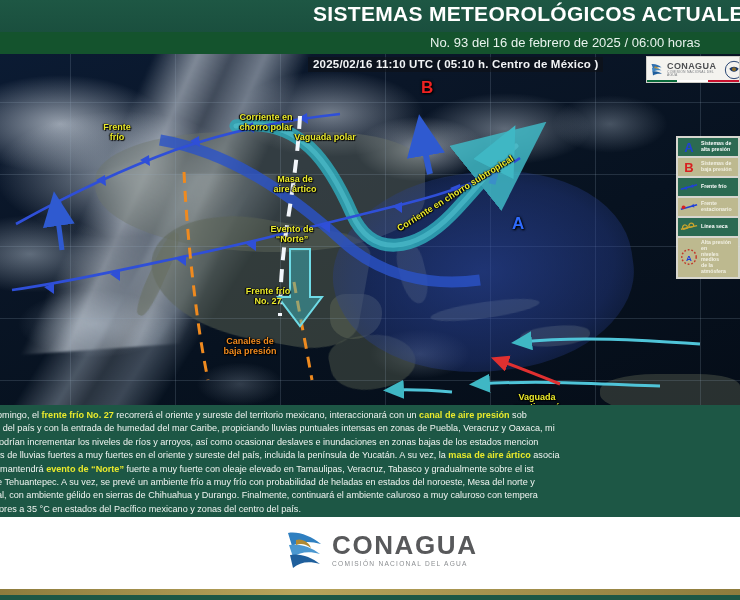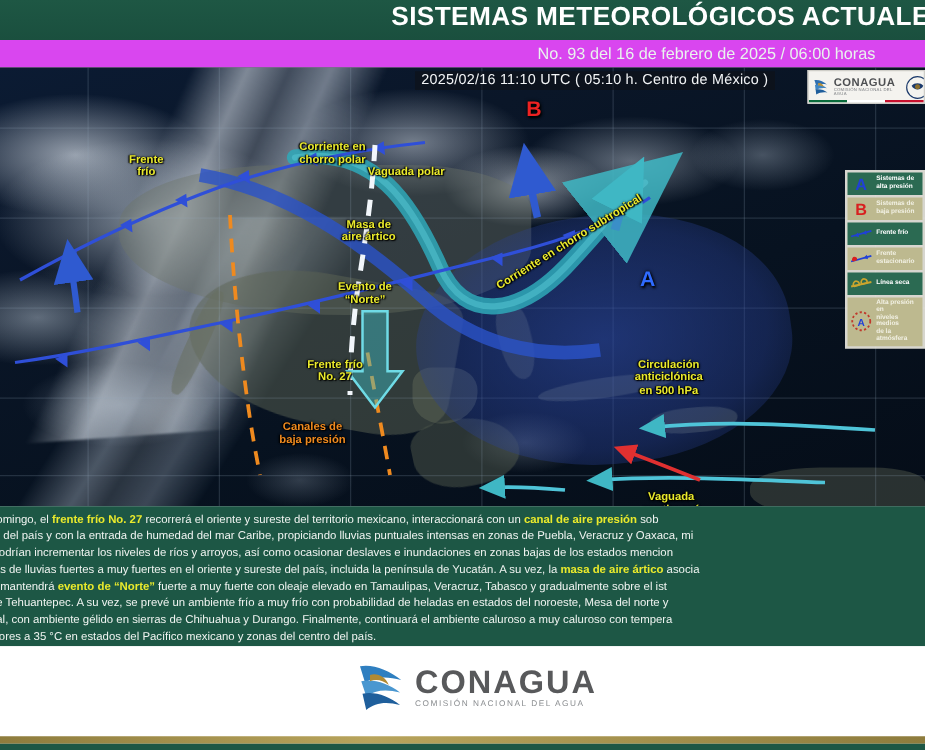--- a/index.html
+++ b/index.html
@@ -17,21 +17,21 @@
     overflow: hidden;
   }
   .header-title {
     position: absolute; left: 313px; top: 2px;
     white-space: nowrap;
     font-size: 21px; font-weight: bold; color: #ffffff;
     letter-spacing: .3px;
   }
   .subheader-band {
     position: absolute; left: 0; top: 32px; width: 740px; height: 22px;
-    background: #d946ef;
+    background: #14532d;
     overflow: hidden;
   }
   .subheader-text {
     position: absolute; left: 430px; top: 3px;
     white-space: nowrap;
     font-size: 13px; color: #e9f3ee;
   }
 
   
   .map {
@@ -122,24 +122,24 @@
   .marker {
     position: absolute;
     font-size: 17px; font-weight: bold;
     text-shadow: 0 0 3px #000, 1px 1px 2px #000;
   }
   .marker.a { color: #2f6bff; }
   .marker.b { color: #ee2222; }
 
   
   .timestamp {
-    position: absolute; left: 332px; top: 3px;
+    position: absolute; left: 308px; top: 3px;
     padding: 1px 5px 2px 5px;
     background: rgba(14,16,20,.55);
-    color: #f2f4f6; font-size: 11.5px; font-weight: normal;
+    color: #f2f4f6; font-size: 11.5px; font-weight: bold;
     white-space: nowrap;
     letter-spacing: .2px;
   }
 
   
   .map-logo-chip {
     position: absolute; left: 646px; top: 2px; width: 94px; height: 27px;
     background: #f4f3ef; border: 1px solid #cfcec8;
     display: flex; align-items: center; gap: 4px; padding: 0 3px;
     overflow: hidden;
@@ -327,23 +327,20 @@
   <div class="lbl" style="left:280px; top:78px;  width:90px;">Vaguada polar</div>
   <div class="lbl" style="left:265px; top:120px; width:60px;">Masa de
 aire ártico</div>
   <div class="lbl" style="left:256px; top:170px; width:72px;">Evento de
 “Norte”</div>
   <div class="lbl" style="left:233px; top:232px; width:70px;">Frente frío
 No. 27</div>
   <div class="lbl orange" style="left:211px; top:282px; width:78px;">Canales de
 baja presión</div>
   <div class="lbl rot" style="left:398px; top:170px;">Corriente en chorro subtropical</div>
-  <div class="lbl" style="left:490px; top:232px; width:90px;">Circulación
-anticiclónica
-en 500 hPa</div>
 
   <div class="lbl" style="left:505px; top:338px; width:64px;">Vaguada
 continuará</div>
 
   <div class="marker b" style="left:421px; top:24px;">B</div>
   <div class="marker a" style="left:512px; top:160px;">A</div>
 
   <div class="timestamp">2025/02/16 11:10 UTC ( 05:10 h. Centro de México )</div>
 
   <div class="map-logo-chip">

